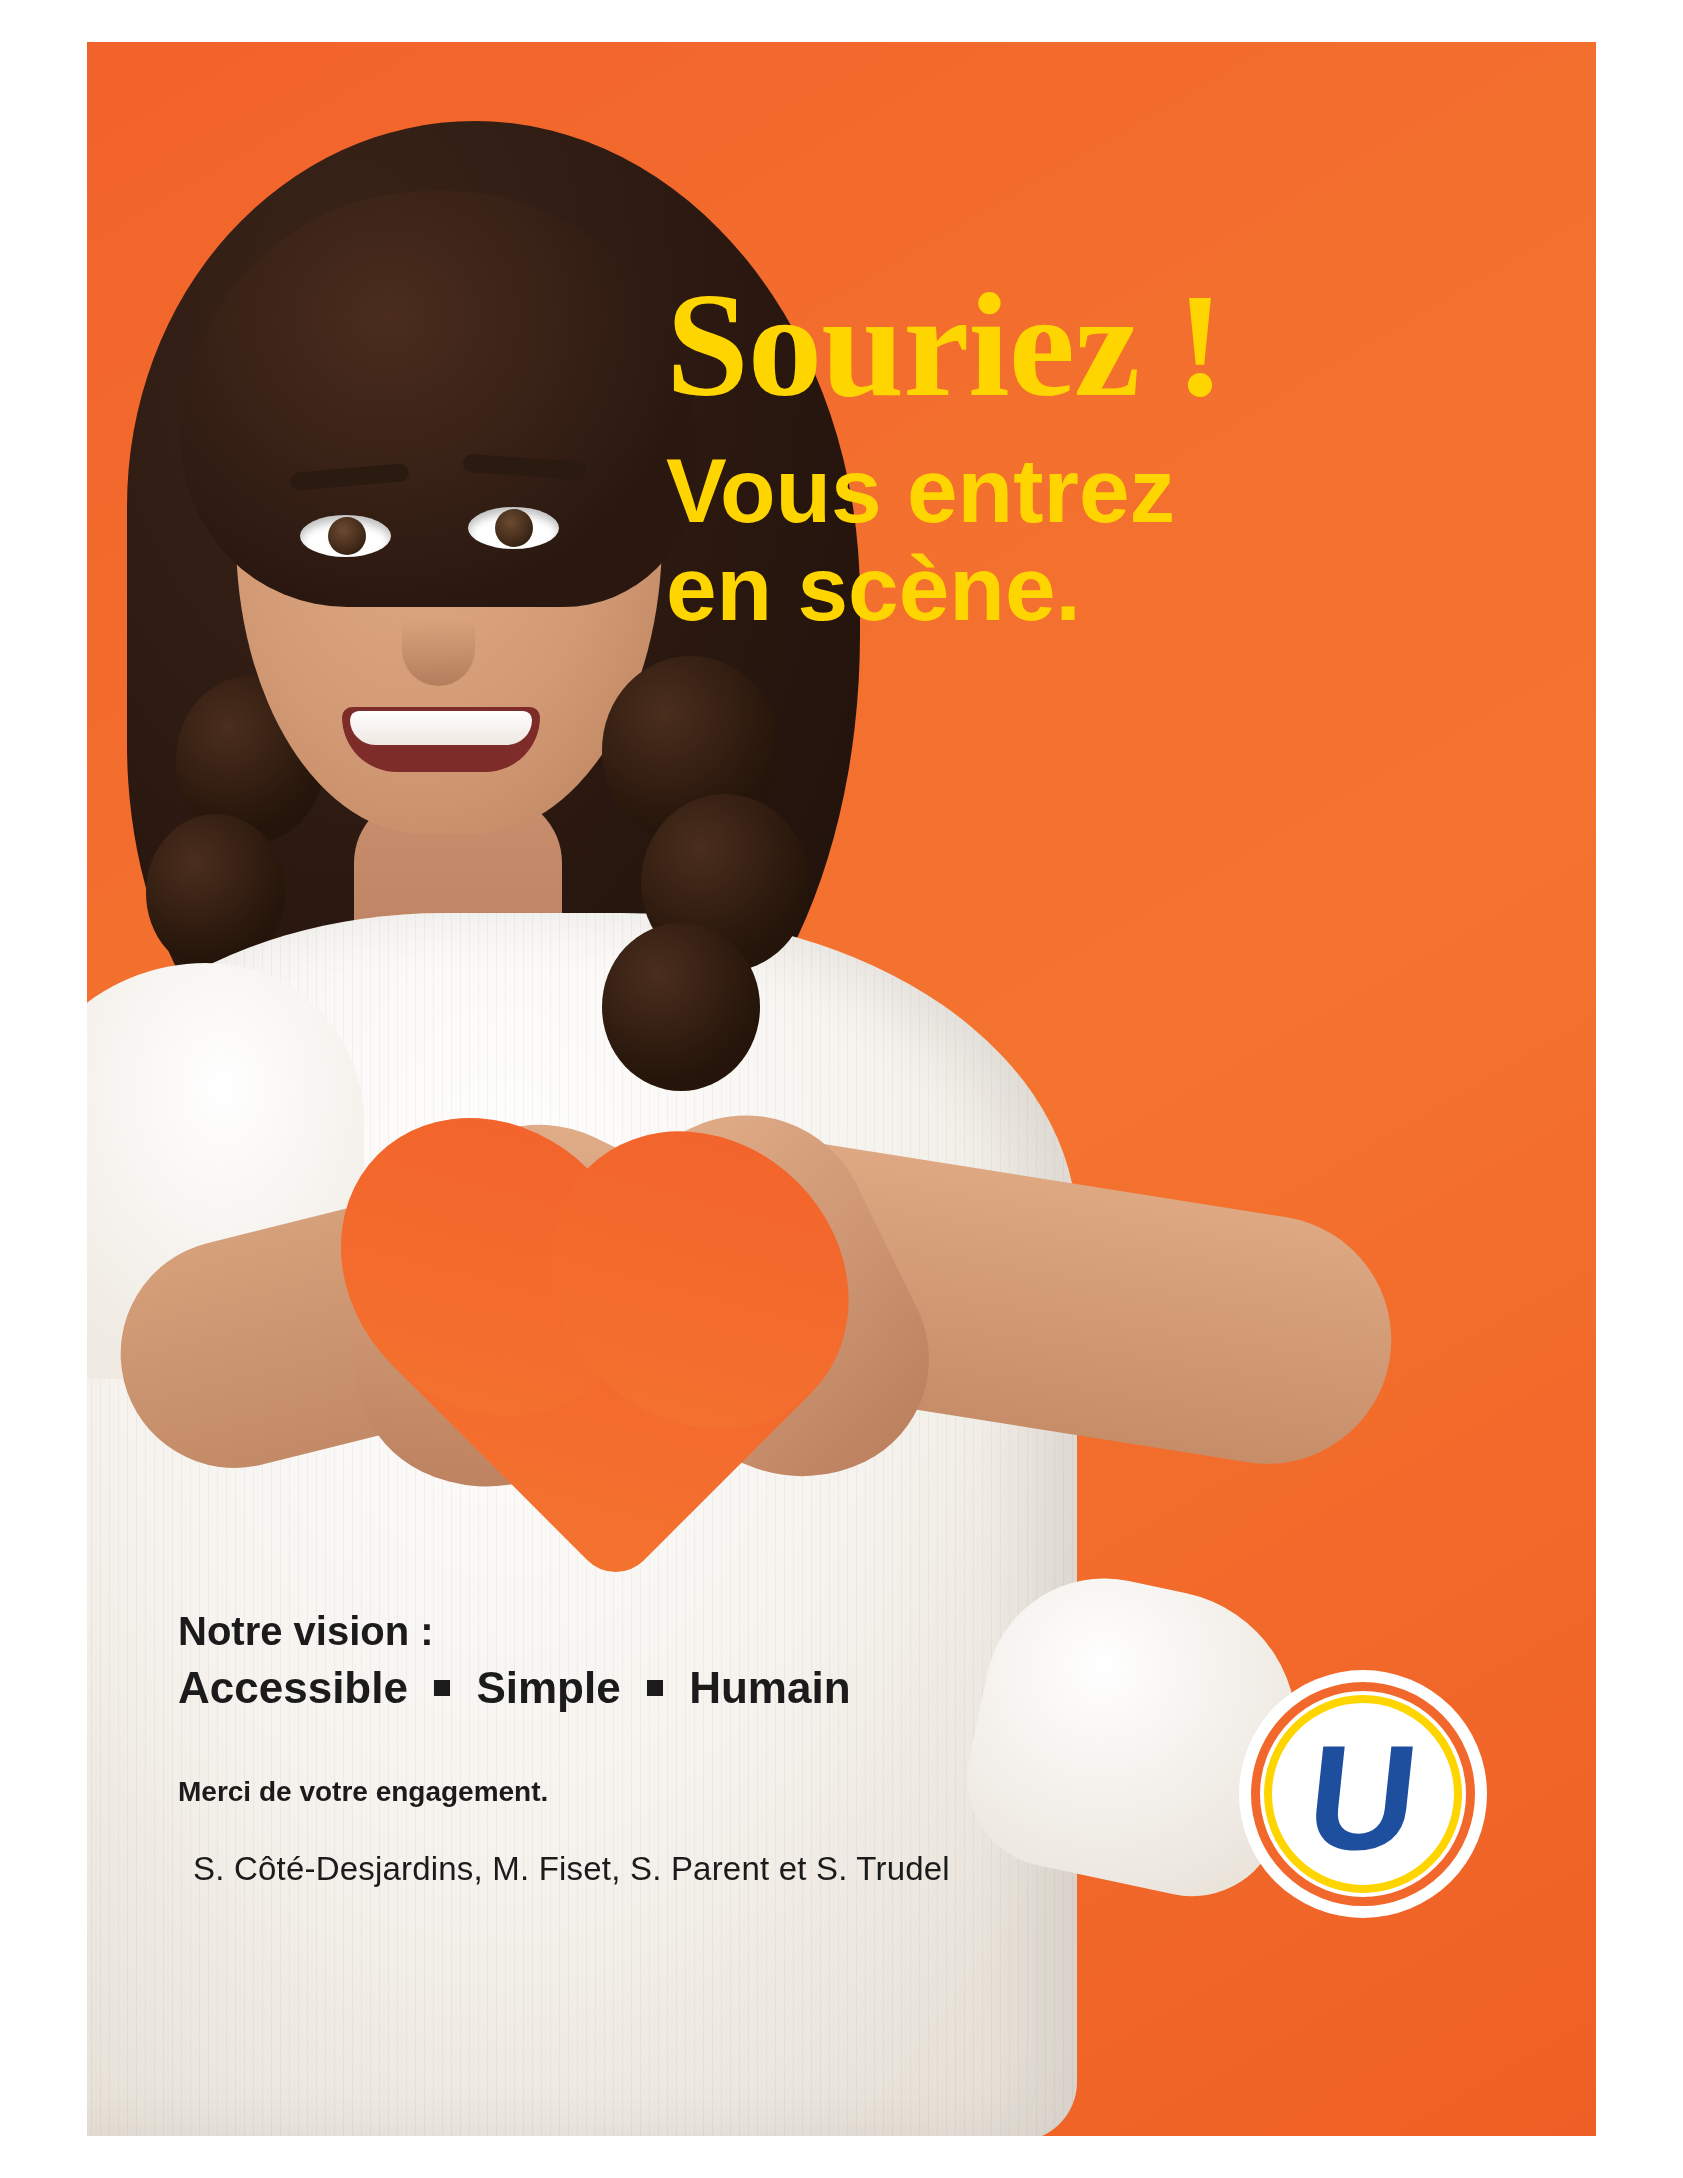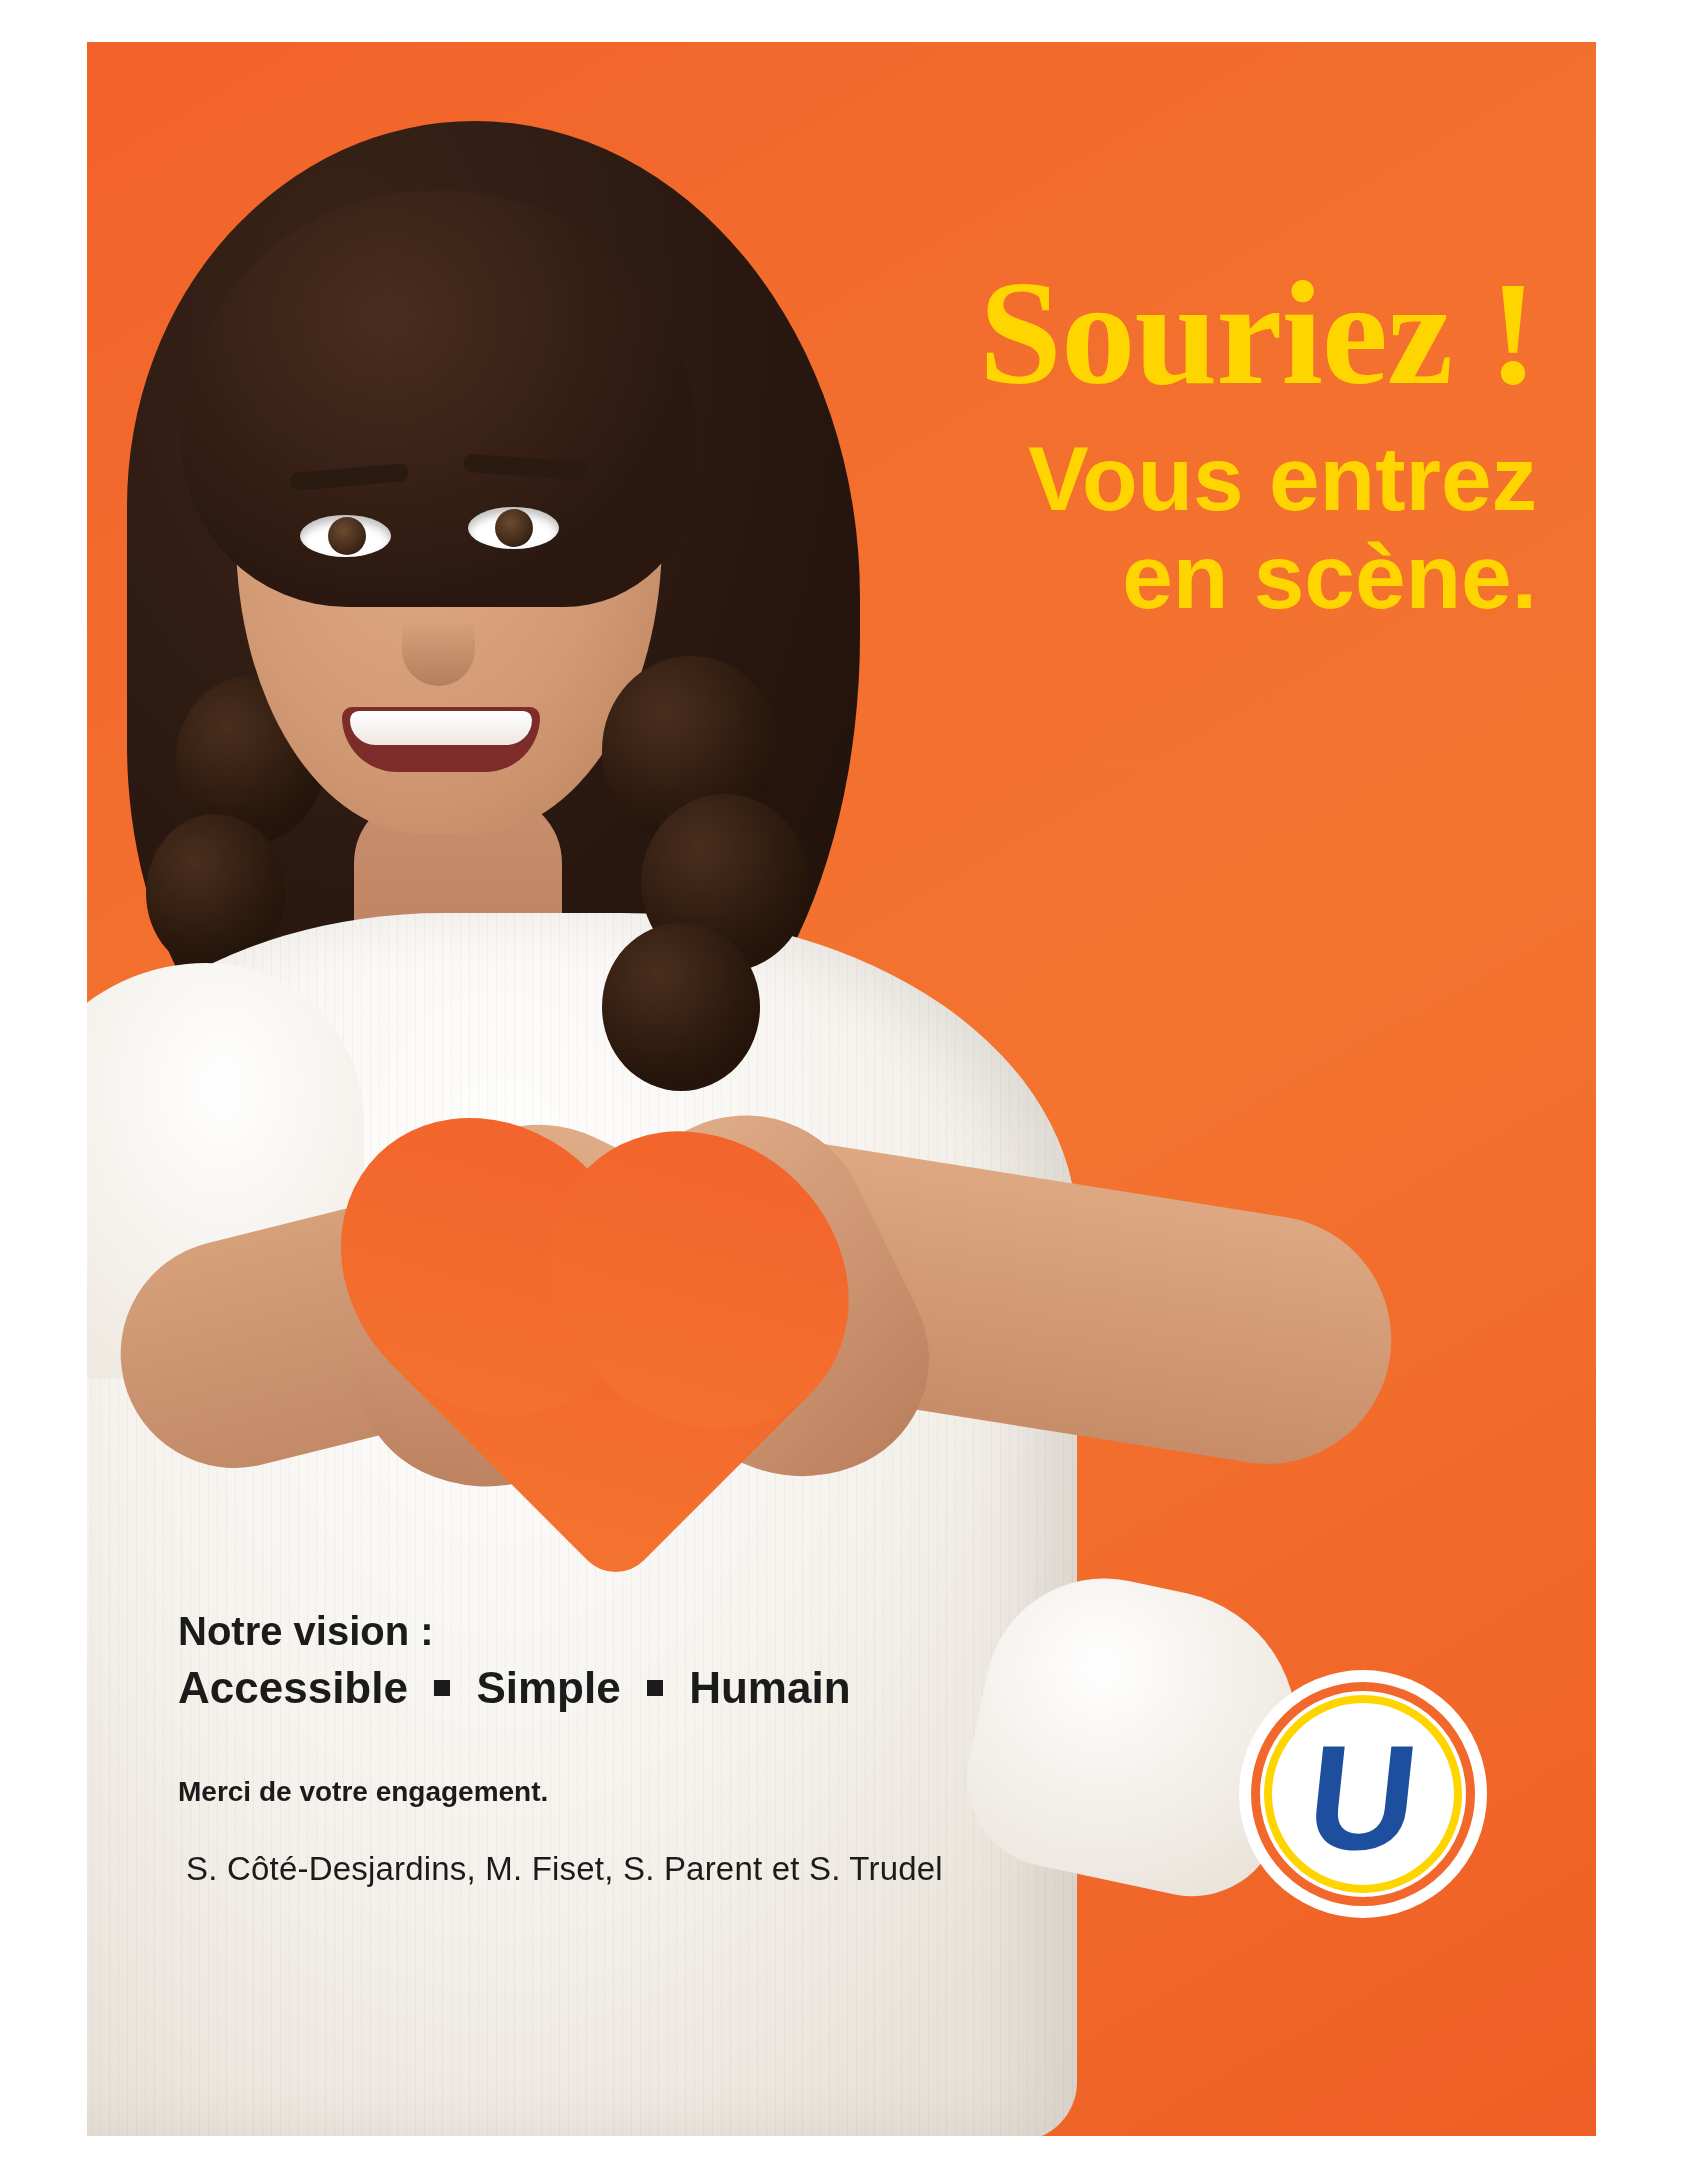--- a/index.html
+++ b/index.html
@@ -226,23 +226,23 @@
     background: inherit;
     border-radius: 50%;
   }
   .heart-hole:before { left: -158px; top: 0; }
   .heart-hole:after  { left: 0; top: -139px; }
 
   
   .headline {
     position: absolute;
     right: 59px;
-    top: 220px;
+    top: 232px;
     width: 871px;
-    text-align: right;
+    text-align: left;
     color: #ffd500;
   }
   .headline-main {
     font-family: "Liberation Serif", serif;
     font-weight: bold;
     font-size: 149px;
     line-height: 0.95;
     letter-spacing: -1px;
     margin: 0 0 26px 0;
     color: #ffd500;
@@ -286,21 +286,21 @@
     vertical-align: middle;
   }
   .thanks {
     font-size: 28px;
     font-weight: bold;
     margin: 61px 0 0 0;
   }
   .signatures {
     font-size: 33px;
     font-weight: normal;
-    margin: 42px 0 0 8px;
+    margin: 42px 0 0 15px;
     letter-spacing: 0.2px;
   }
 
   
   .logo {
     position: absolute;
     right: 109px;
     bottom: 218px;
     width: 248px;
     height: 248px;

